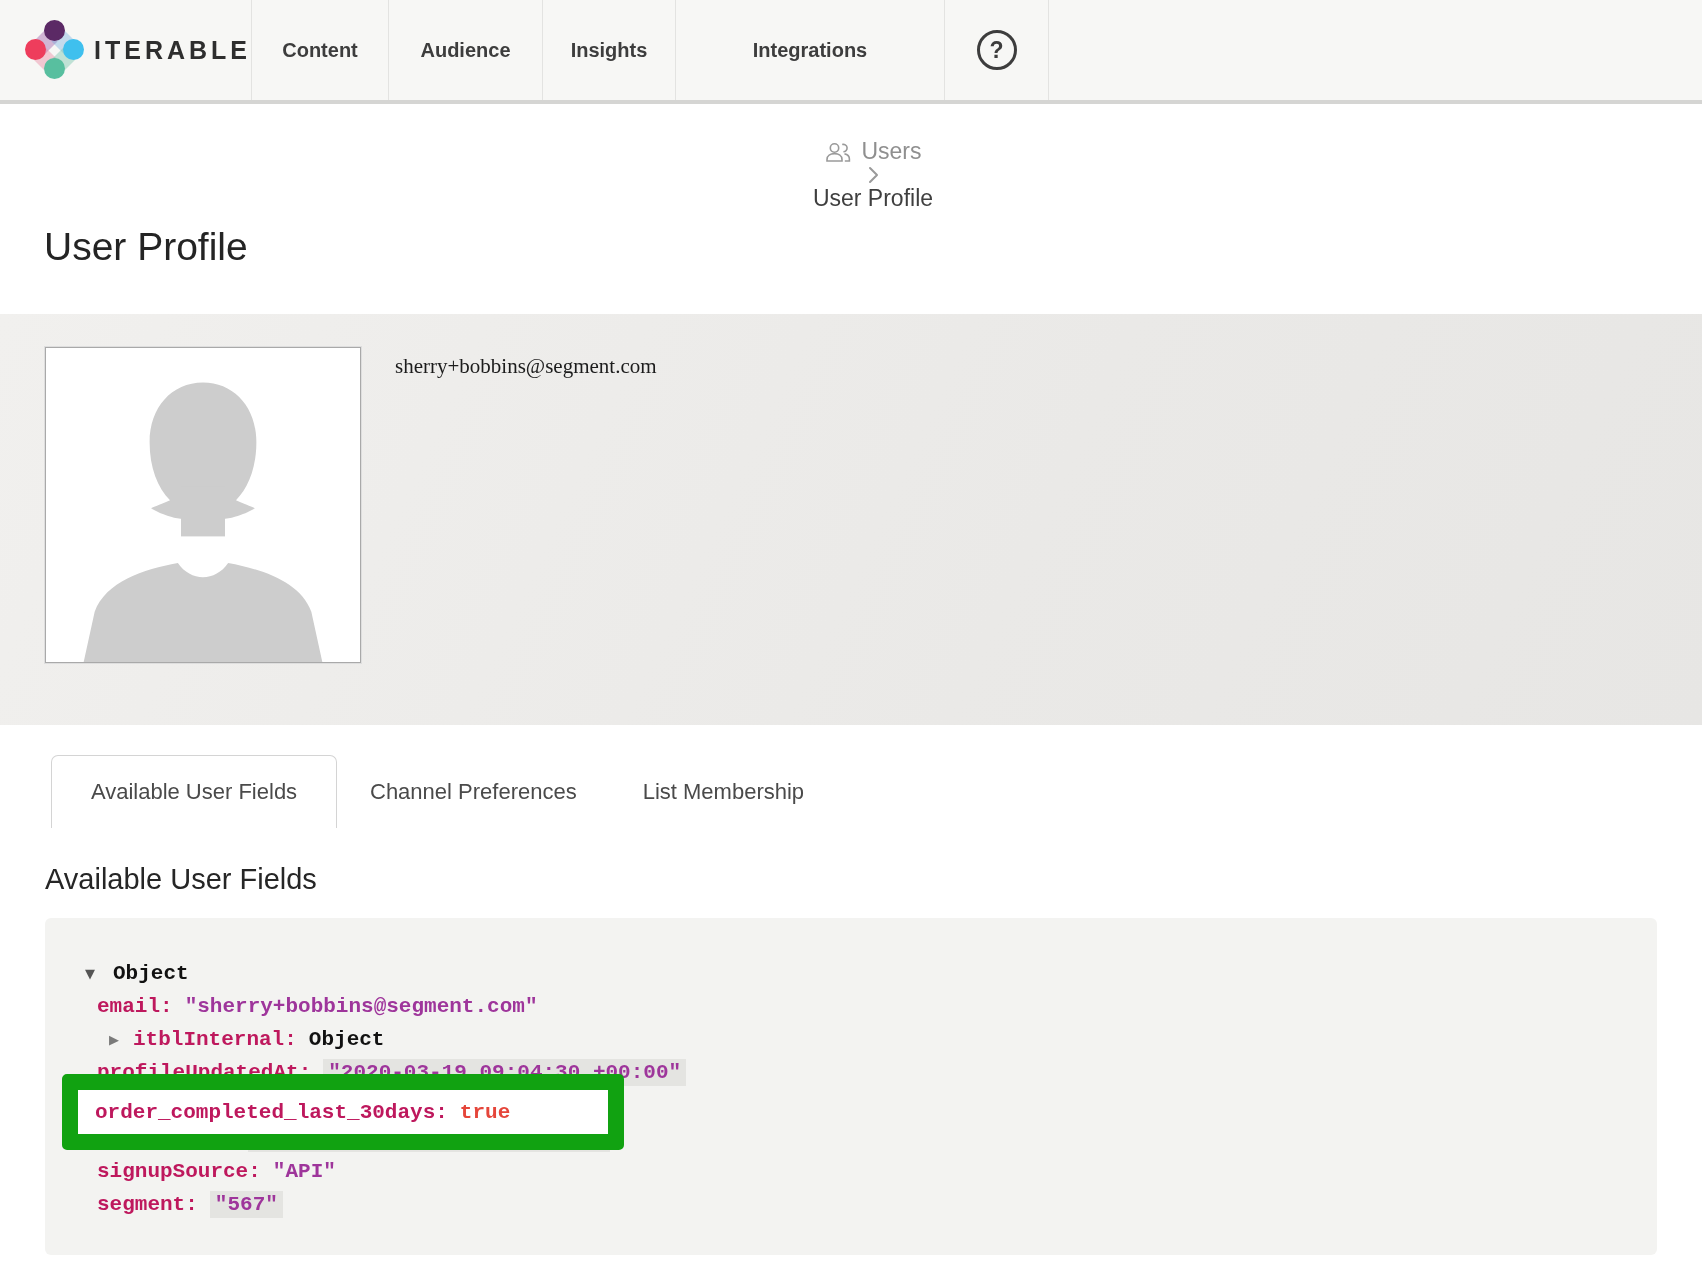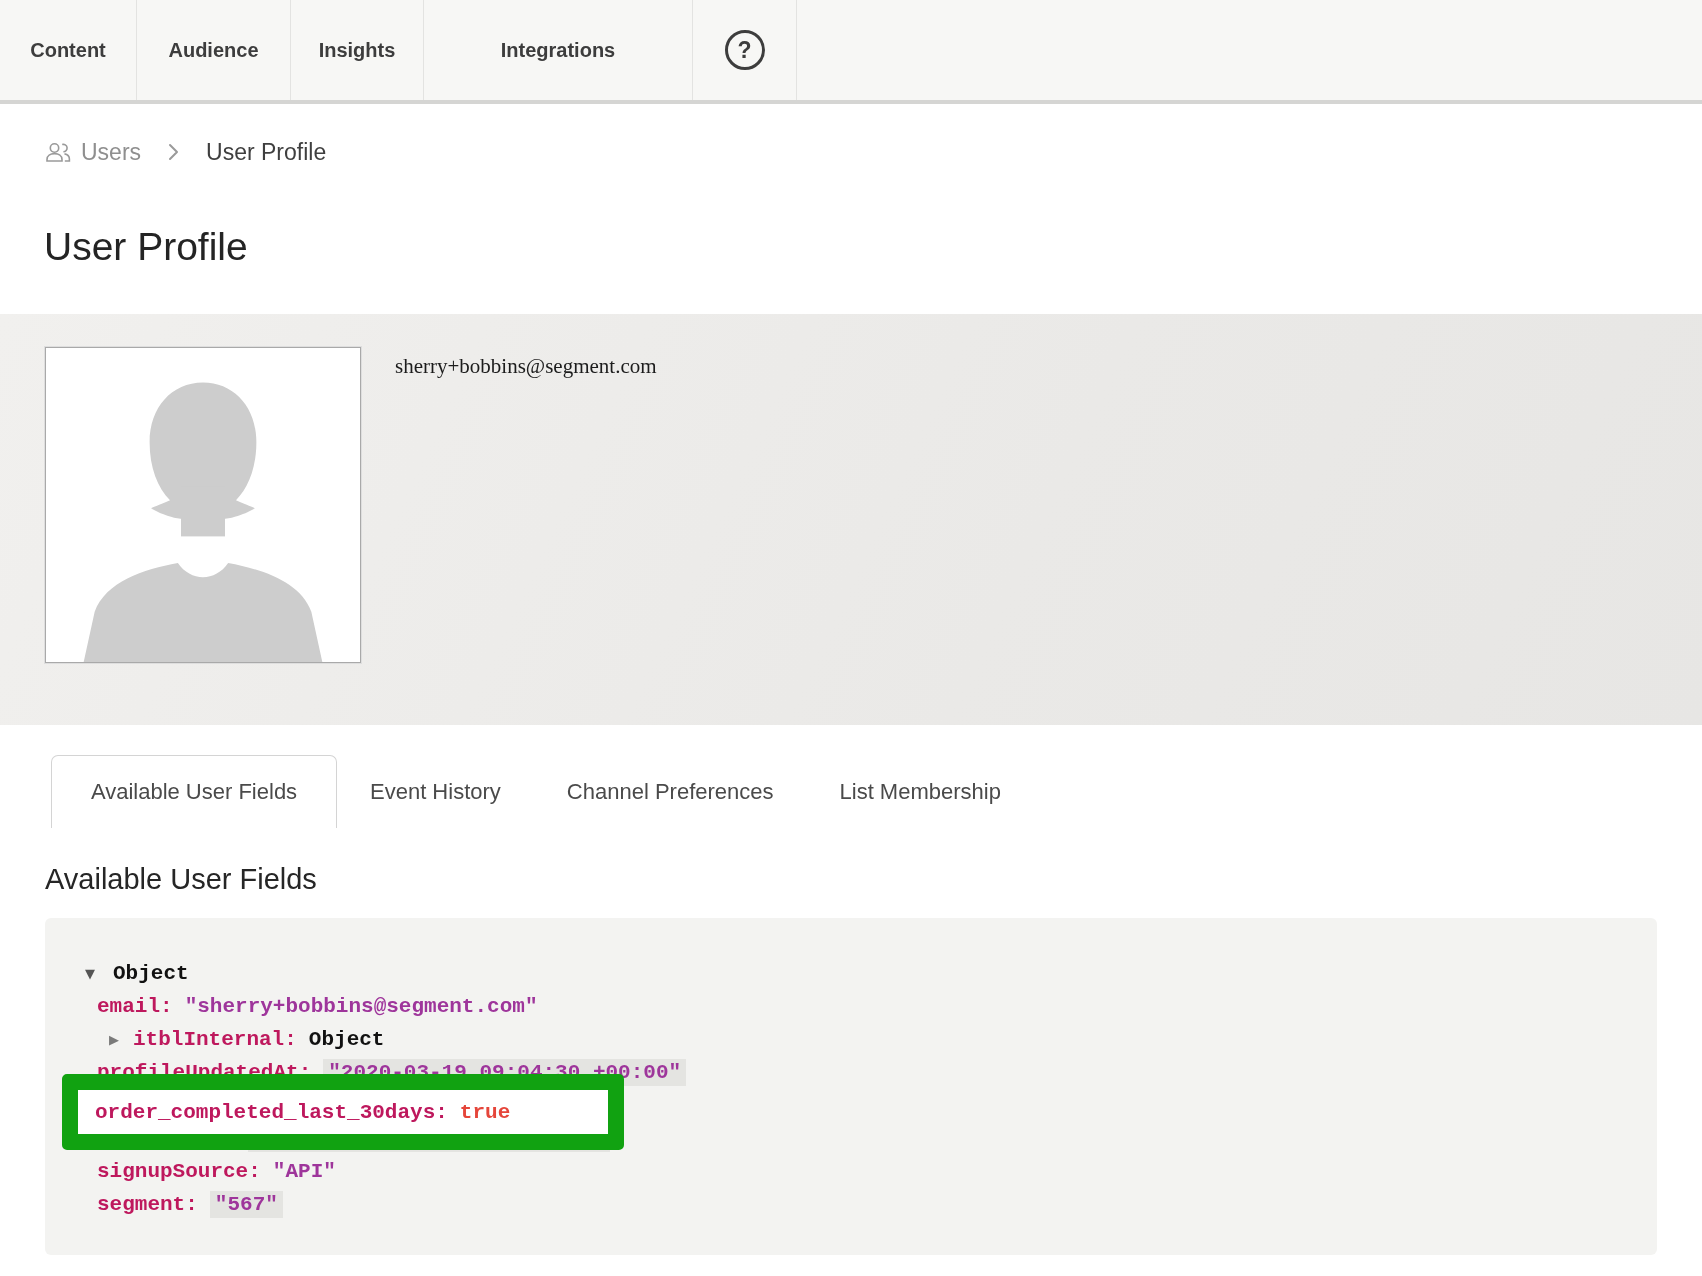--- a/index.html
+++ b/index.html
@@ -21,21 +21,21 @@
   .dot-left   { left:1px;  top:20px; background:#ee3d5c; }
   .dot-right  { left:39px; top:20px; background:#3fc0ee; }
   .dot-bottom { left:20px; top:39px; background:#58bf9f; }
   .brand-word { font-size:25px; font-weight:bold; letter-spacing:4px; color:#2e2e2e; }
   .nav-item { font-size:20px; font-weight:bold; color:#3d3d3d; cursor:pointer; }
   .w-messaging{width:165px}.w-content{width:137px}.w-audience{width:154px}.w-insights{width:133px}.w-integrations{width:269px}.w-help{width:104px}
   .help-circle { width:40px; height:40px; border:3px solid #3d3d3d; border-radius:50%; display:flex; align-items:center; justify-content:center; font-size:23px; font-weight:bold; color:#3d3d3d; cursor:pointer; }
   .nav-spacer { flex:1; border-right:none; }
 
   
-  .breadcrumb { margin:34px 0 0 44px; display:flex; align-items:center; height:28px; }
+  .breadcrumb { margin:34px 0 0 44px; display:flex; align-items:center; height:28px;flex-direction:column; }
   .crumb-users { display:flex; align-items:center; color:#8f8f8f; font-size:23px; cursor:pointer; }
   .crumb-users svg { margin-right:9px; }
   .crumb-chevron { margin:0 26px; display:flex; align-items:center; }
   .crumb-current { color:#3f3f3f; font-size:23px; }
 
   
   .page-title { margin:58px 0 0 44px; font-size:39px; color:#242424; height:46px; line-height:46px; }
 
   
   .band { margin-top:44px; height:411px; background:linear-gradient(115deg,#f1f0ee 0%,#eae9e7 60%,#e7e6e4 100%); position:relative; }
@@ -68,20 +68,33 @@
   
   .anno-box { position:absolute; left:17px; top:147px; width:562px; height:76px; background:#fff; border:16px solid #11a211; border-radius:5px; z-index:5;margin-top:9px; }
   .anno-box .inner { padding:6px 0 0 17px; white-space:pre; line-height:33px; }
 </style>
 </head>
 <body>
 
 <div class="page">
 
   <div class="nav">
+    <div class="nav-section brand">
+      <div class="logo-mark">
+        <span class="seg seg-nw"></span>
+          <span class="seg seg-ne"></span>
+          <span class="seg seg-sw"></span>
+          <span class="seg seg-se"></span>
+        <span class="dot dot-top"></span>
+          <span class="dot dot-left"></span>
+          <span class="dot dot-right"></span>
+          <span class="dot dot-bottom"></span>
+      </div>
+      <span class="brand-word">ITERABLE</span>
+    </div>
     <div class="nav-section nav-item w-content">Content</div>
     <div class="nav-section nav-item w-audience">Audience</div>
     <div class="nav-section nav-item w-insights">Insights</div>
     <div class="nav-section nav-item w-integrations">Integrations</div>
     <div class="nav-section w-help">
       <div class="help-circle">?</div>
     </div>
     <div class="nav-section nav-spacer"></div>
   </div>
 
@@ -114,21 +127,20 @@
           <rect x="43" y="44" width="14" height="16"></rect>
           <path d="M12 100 L15.5 84 C19 74.5 31 70.5 42 68.5 C44 71.5 47 73 50 73 C53 73 56 71.5 58 68.5 C69 70.5 81 74.5 84.5 84 L88 100 Z"></path>
         </g>
       </svg>
     </div>
     <div class="band-email">sherry+bobbins@segment.com</div>
   </div>
 
   <div class="tabs">
     <div class="tab active">Available User Fields</div>
-    <div class="tab plain">Event History</div>
     <div class="tab plain">Channel Preferences</div>
     <div class="tab plain">List Membership</div>
   </div>
 
   <div class="section-heading">Available User Fields</div>
 
   <div class="json-panel">
 
     <div class="row"><span class="tw">▼</span><span class="obj-label">Object</span></div>
 

